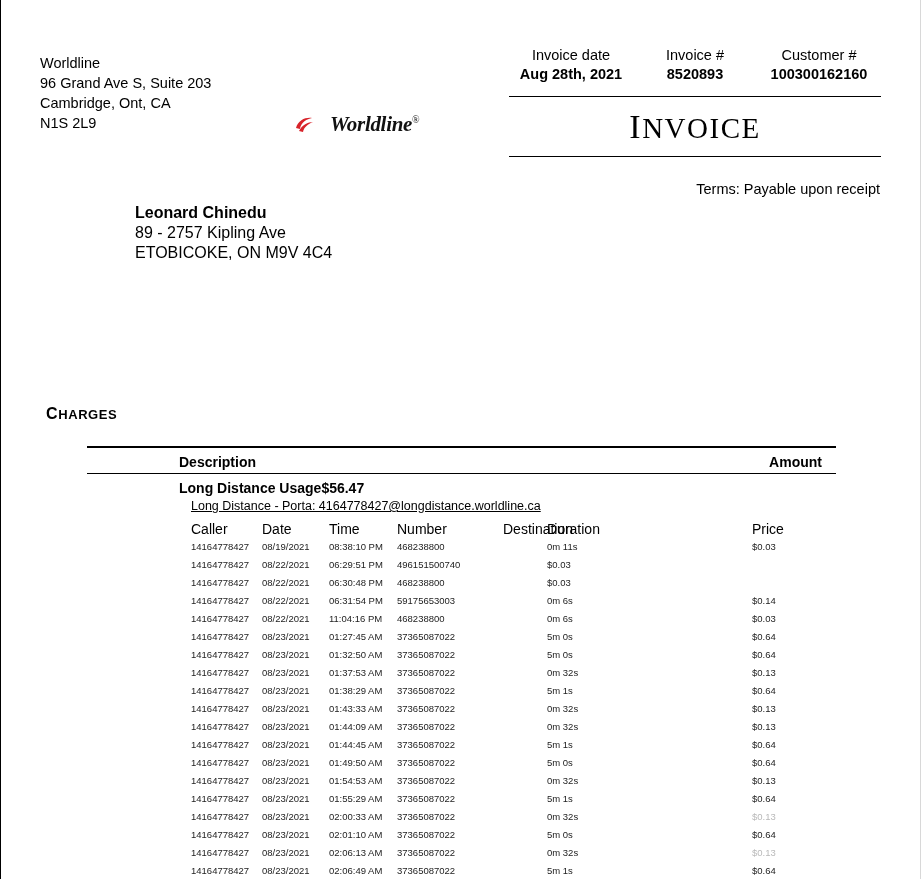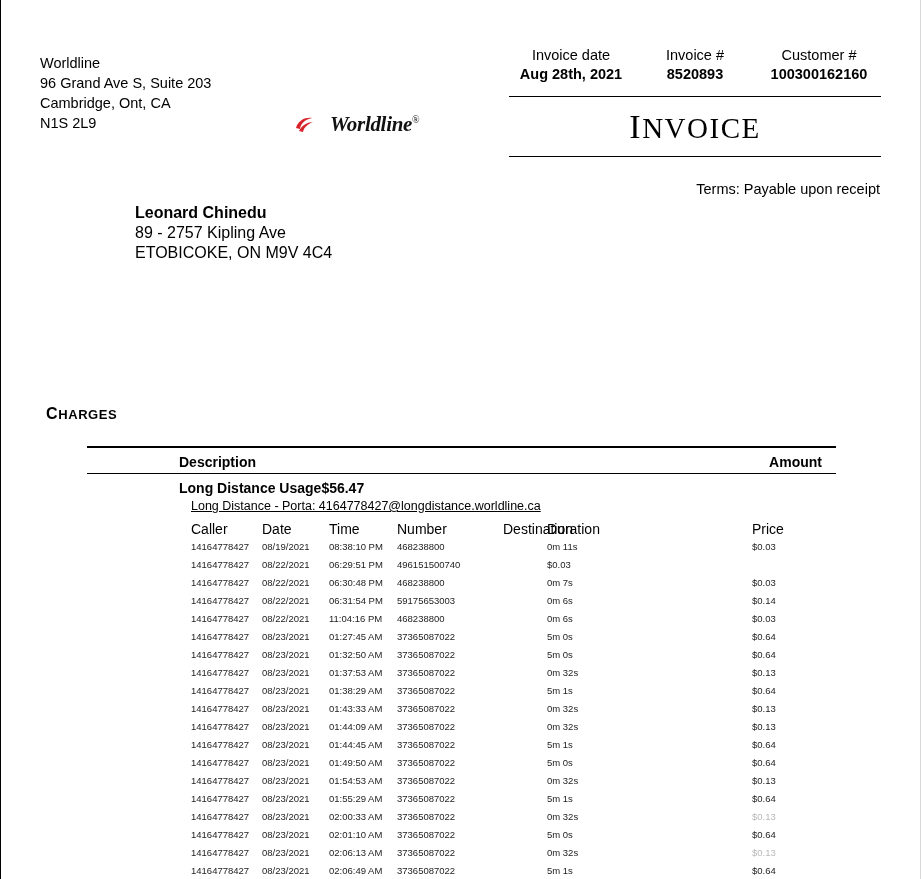--- a/index.html
+++ b/index.html
@@ -298,21 +298,20 @@
               <div class="c-number">496151500740</div>
               <div class="c-dest"></div>
               <div class="c-price">$0.03</div>
             </div>
             <div class="detail-row">
               <div class="c-caller">14164778427</div>
               <div class="c-date">08/22/2021</div>
               <div class="c-time">06:30:48 PM</div>
               <div class="c-number">468238800</div>
               <div class="c-dest"></div>
-              <div class="c-dur">0m 7s</div>
               <div class="c-price">$0.03</div>
             </div>
             <div class="detail-row">
               <div class="c-caller">14164778427</div>
               <div class="c-date">08/22/2021</div>
               <div class="c-time">06:31:54 PM</div>
               <div class="c-number">59175653003</div>
               <div class="c-dest"></div>
               <div class="c-dur">0m 6s</div>
               <div class="c-price">$0.14</div>

